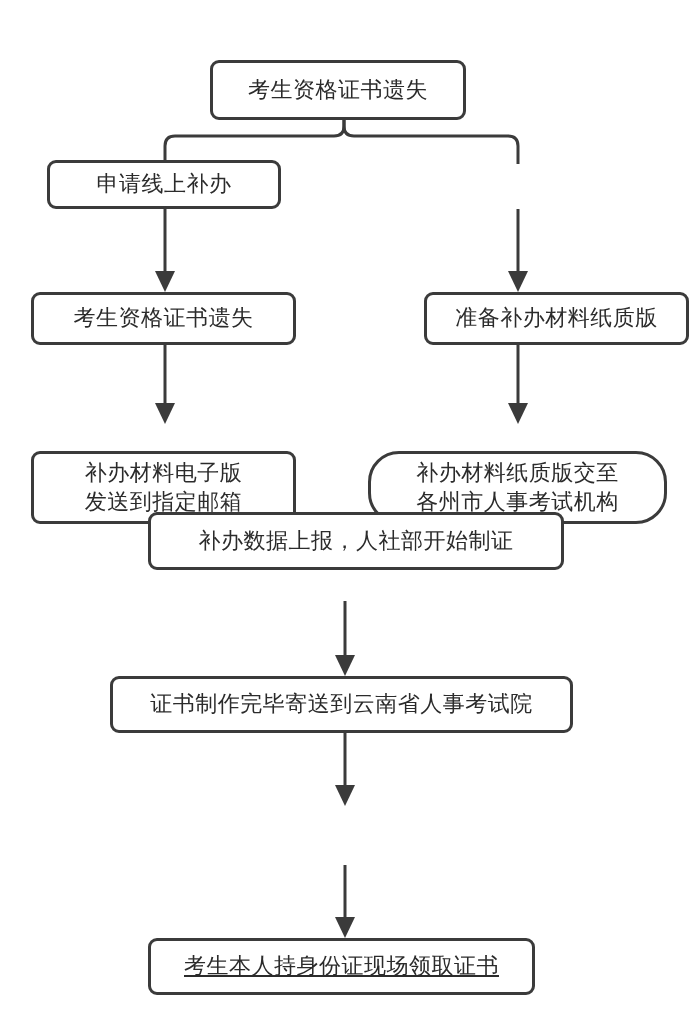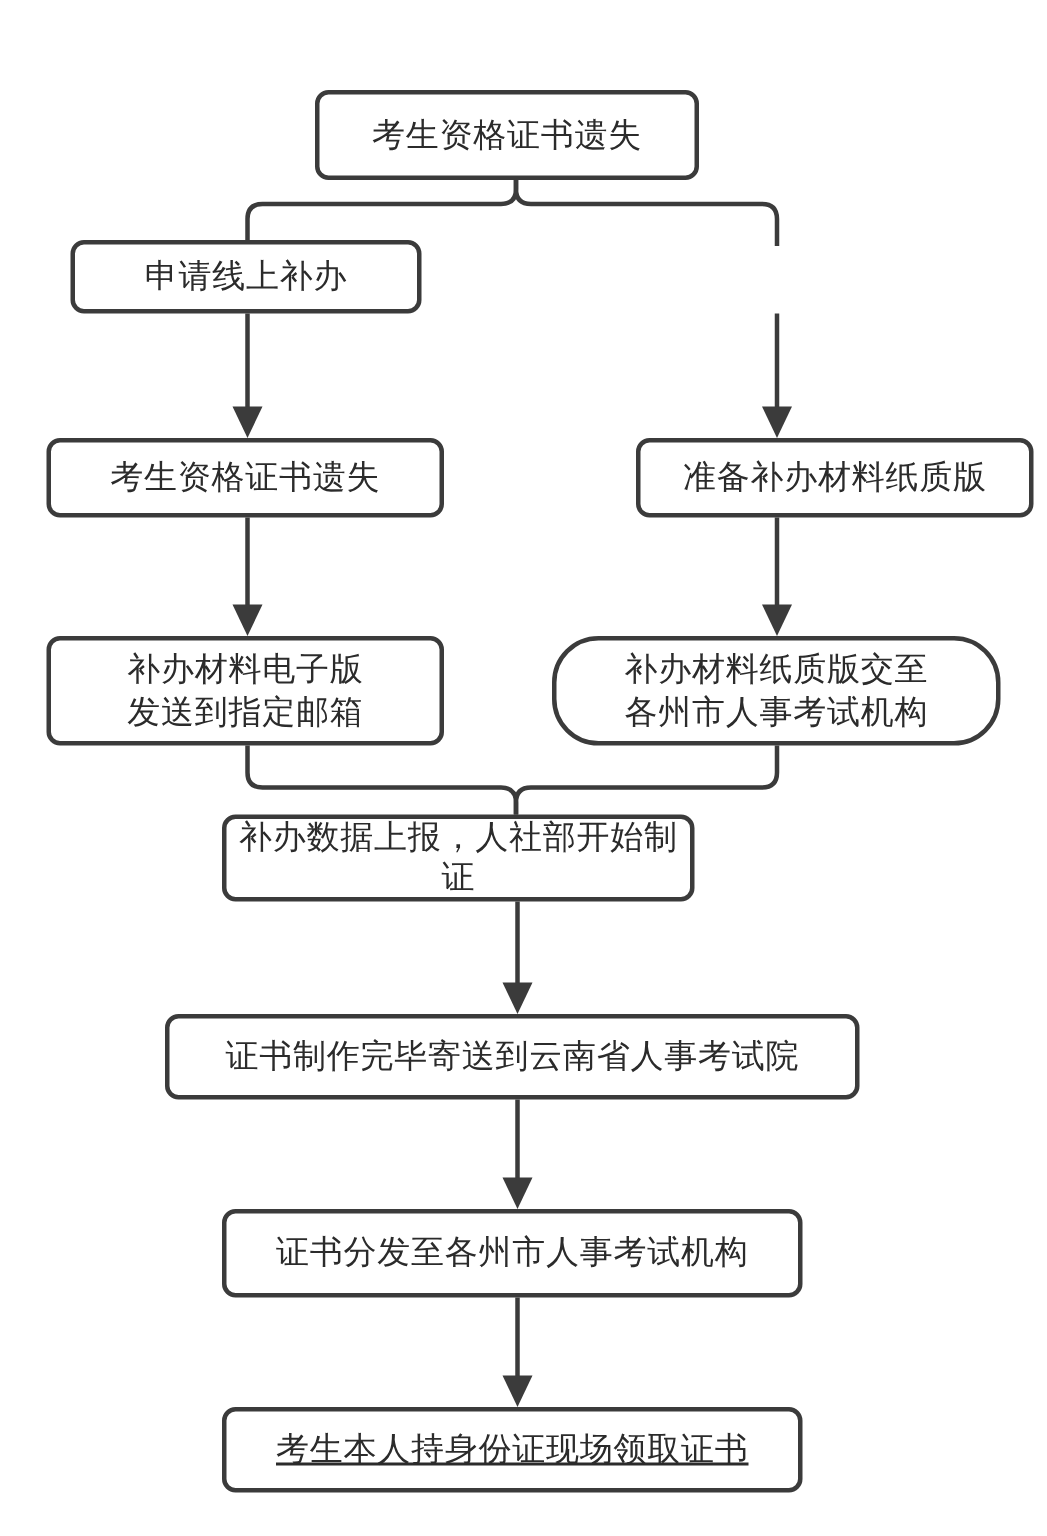--- a/index.html
+++ b/index.html
@@ -27,20 +27,21 @@
     text-align: center;
     color: #2b2b2b;
     font-size: 22px;
     line-height: 1.22;
     letter-spacing: 0.5px;
     white-space: pre-line;
     z-index: 2;
   }
   .node-2line {
     line-height: 1.30;
+    margin-top: 27px;
   }
   svg.edges {
     position: absolute;
     left: 0;
     top: 0;
     width: 698px;
     height: 1024px;
     z-index: 1;
   }
   svg.edges path, svg.edges line {
@@ -118,21 +119,20 @@
   <div class="node" style="left:31px; top:292px; width:265px; height:53px;">考生资格证书遗失</div>
 
   <div class="node" style="left:384px; top:292px; width:265px; height:53px;margin-left:40px;">准备补办材料纸质版</div>
 
   <div class="node node-2line" style="left:31px; top:424px; width:265px; height:73px;">补办材料电子版
 发送到指定邮箱</div>
 
   <div class="node node-2line" style="left:368px; top:424px; width:299px; height:73px;border-radius:31px;">补办材料纸质版交至
 各州市人事考试机构</div>
 
-  <div class="node" style="left:148px; top:543px; width:315px; height:58px;">补办数据上报，人社部开始制证</div>
+  <div class="node" style="left:148px; top:512px; width:416px; height:58px;">补办数据上报，人社部开始制证</div>
 
   <div class="node" style="left:110px; top:676px; width:463px; height:57px;text-align:center;">证书制作完毕寄送到云南省人事考试院</div>
 
-  <div class="node" style="left:148px; top:806px; width:387px; height:59px;">证书分发至各州市人事考试机构</div>
 
   <div class="node" style="left:148px; top:938px; width:387px; height:57px;text-decoration:underline;">考生本人持身份证现场领取证书</div>
 
 </div>
 
 </body></html>

